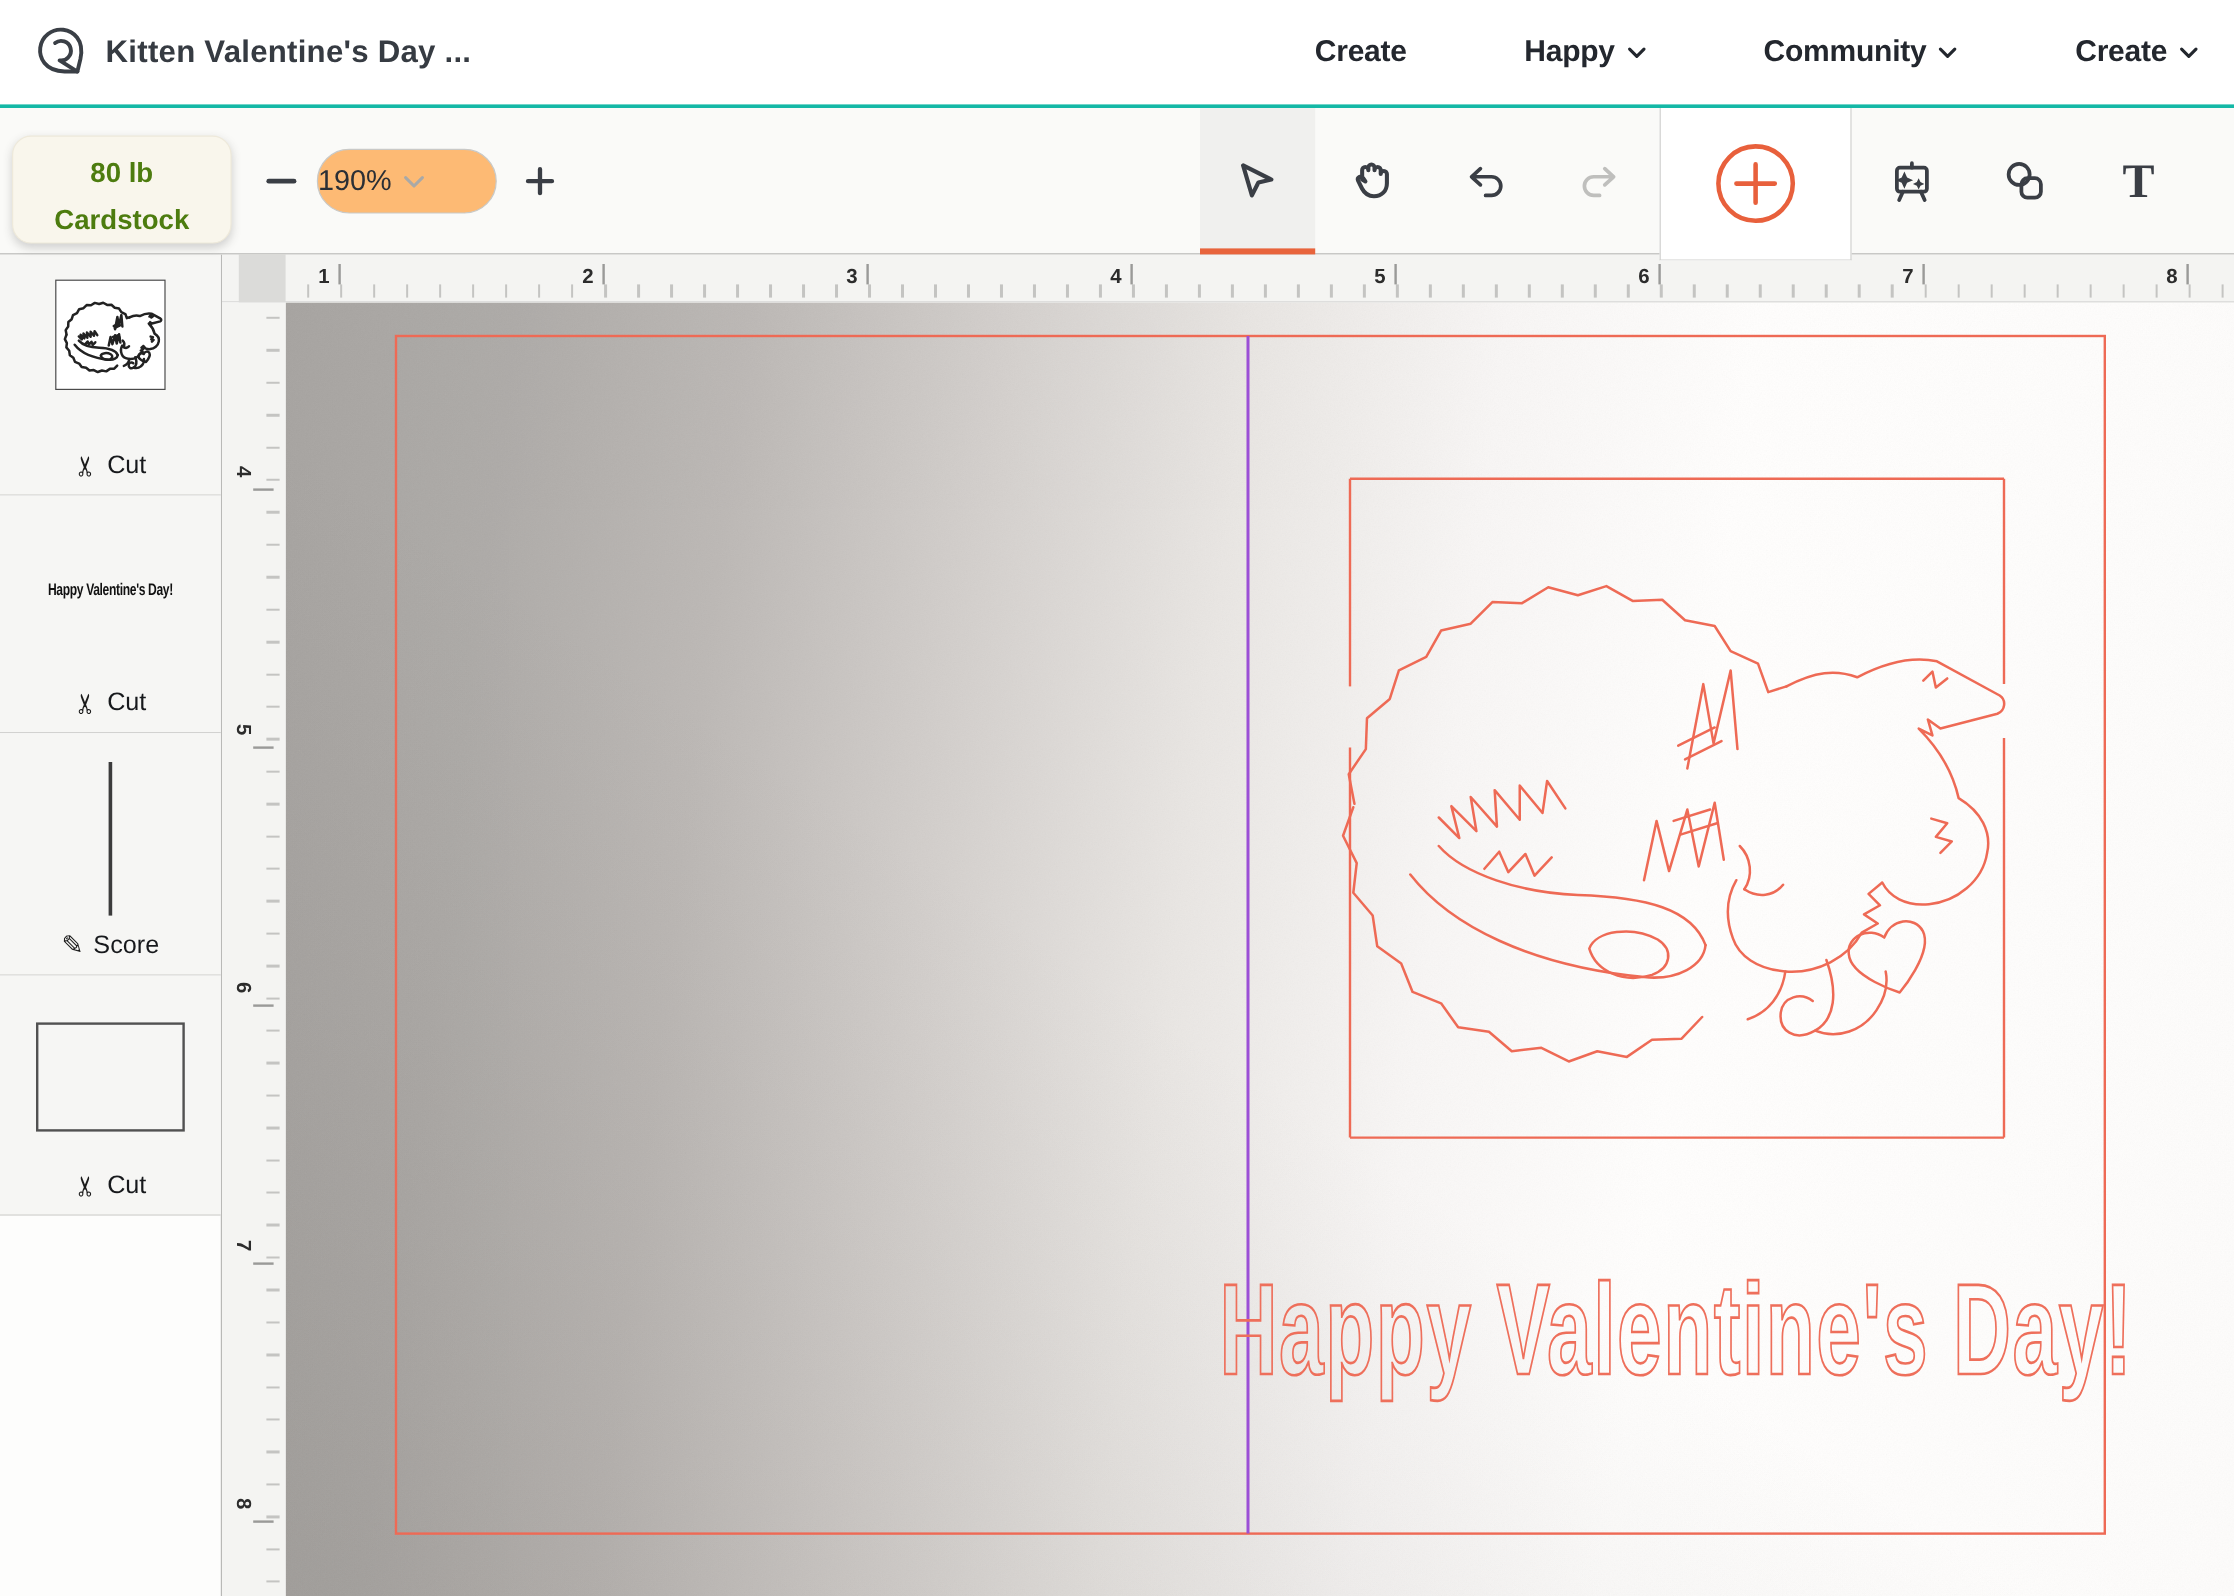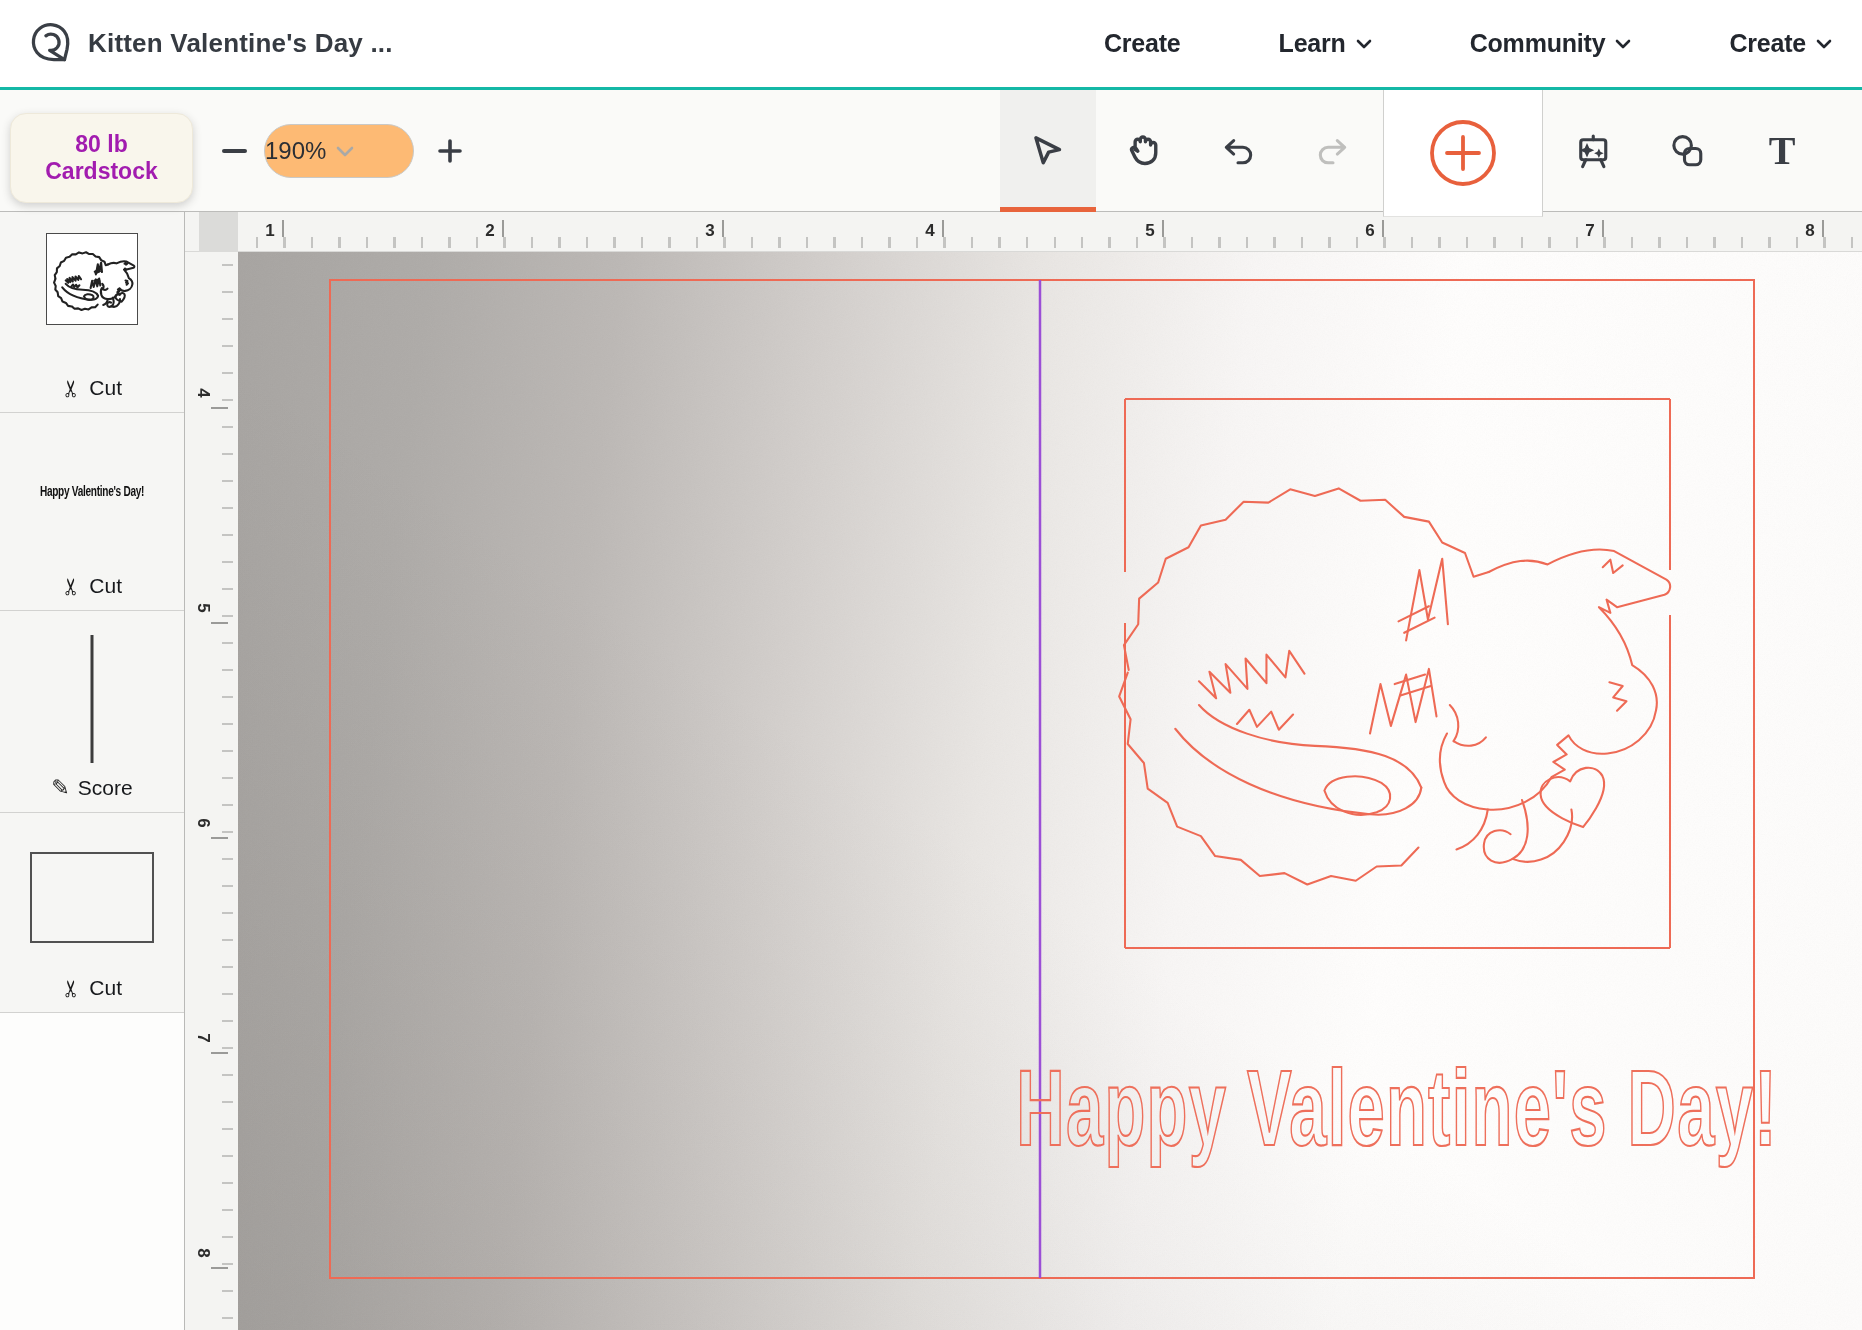--- a/index.html
+++ b/index.html
@@ -18,21 +18,21 @@
   .nav-item { display:flex; align-items:center; gap:10px; font-size:25px; font-weight:700;
     color:#23272e; letter-spacing:-.2px; cursor:pointer;margin-left:40px; }
   .chev svg { display:block; stroke:#23272e; fill:none; stroke-width:2.6; stroke-linecap:round; stroke-linejoin:round; }
 
   
   .toolbar { position:absolute; left:0; top:90px; width:1862px; height:122px; background:#fafaf8;
     border-bottom:1px solid #bcbcba; z-index:20; }
   .material-btn { position:absolute; left:10px; top:23px; width:183px; height:90px; background:#f9f6ec;
     border:1px solid #eee9da; border-radius:16px; box-shadow:0 3px 8px rgba(60,60,60,.22);
     display:flex; flex-direction:column; align-items:center; justify-content:center; cursor:pointer; z-index:40; }
-  .material-btn div { font-size:23px; font-weight:700; color:#a21caf; line-height:27px; }
+  .material-btn div { font-size:23px; font-weight:700; color:#4d7c0f; line-height:27px;margin-top:12px; }
   .tbtn { position:absolute; top:0; height:121px; width:86px; display:flex; align-items:center;
     justify-content:center; cursor:pointer; }
   .tbtn svg { stroke:#3a3e45; fill:none; stroke-width:2.5; stroke-linecap:round; stroke-linejoin:round; }
   .tbtn.disabled svg { stroke:#bfbfbd; }
   .sel-box { position:absolute; left:1000px; top:0; width:96px; height:121px; background:#f0f0ee; }
   .sel-underline { position:absolute; left:1000px; top:117px; width:96px; height:5px; background:#e8643c; }
   .zoom-minus { position:absolute; left:212px; top:0; width:44px; height:121px; display:flex;
     align-items:center; justify-content:center; cursor:pointer; }
   .zoom-minus span { display:block; width:25px; height:4px; background:#3a3e45; border-radius:2px; }
   .zoom-pill { position:absolute; left:264px; top:34px; width:150px; height:54px; border:1.5px solid #c9c9c7;
@@ -103,21 +103,21 @@
           <path d="M24 14 a8.5 8.5 0 1 1 -6.2 14.3 L24 45.5"></path>
         </g>
       </svg>
     </div>
     <div class="proj-title">Kitten Valentine's Day ...</div>
     <div class="nav">
       <div class="nav-item">
         <span>Create</span>
       </div>
       <div class="nav-item">
-        <span>Learn</span>
+        <span>Happy</span>
         <span class="chev">
             <svg width="16" height="10" viewBox="0 0 16 10">
               <path d="M2 2 L8 8 L14 2"></path>
             </svg>
           </span>
       </div>
       <div class="nav-item">
         <span>Community</span>
         <span class="chev">
             <svg width="16" height="10" viewBox="0 0 16 10">

